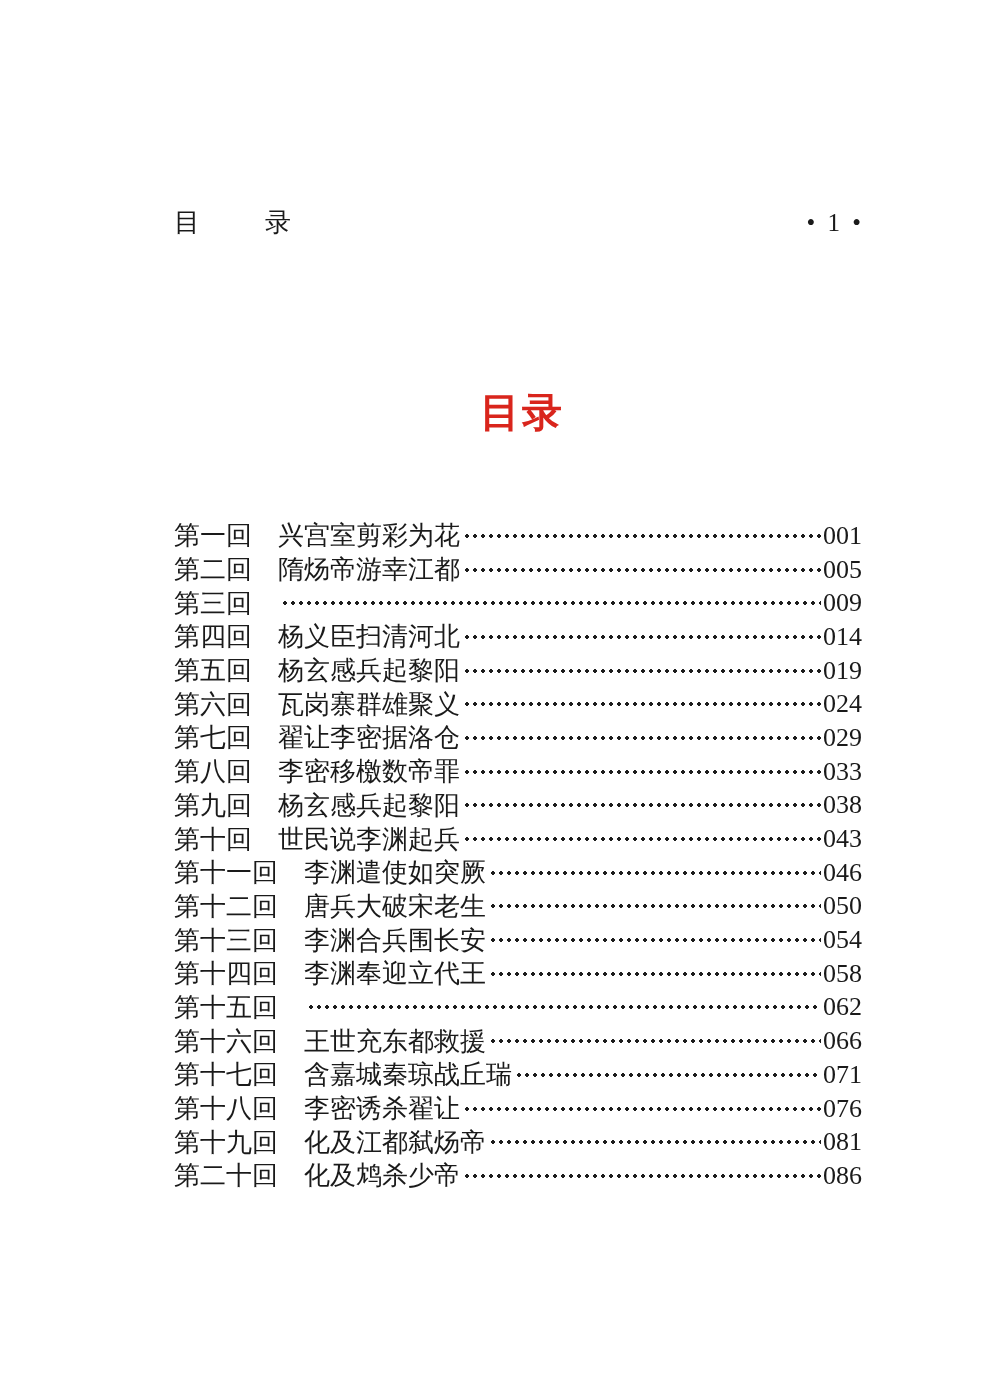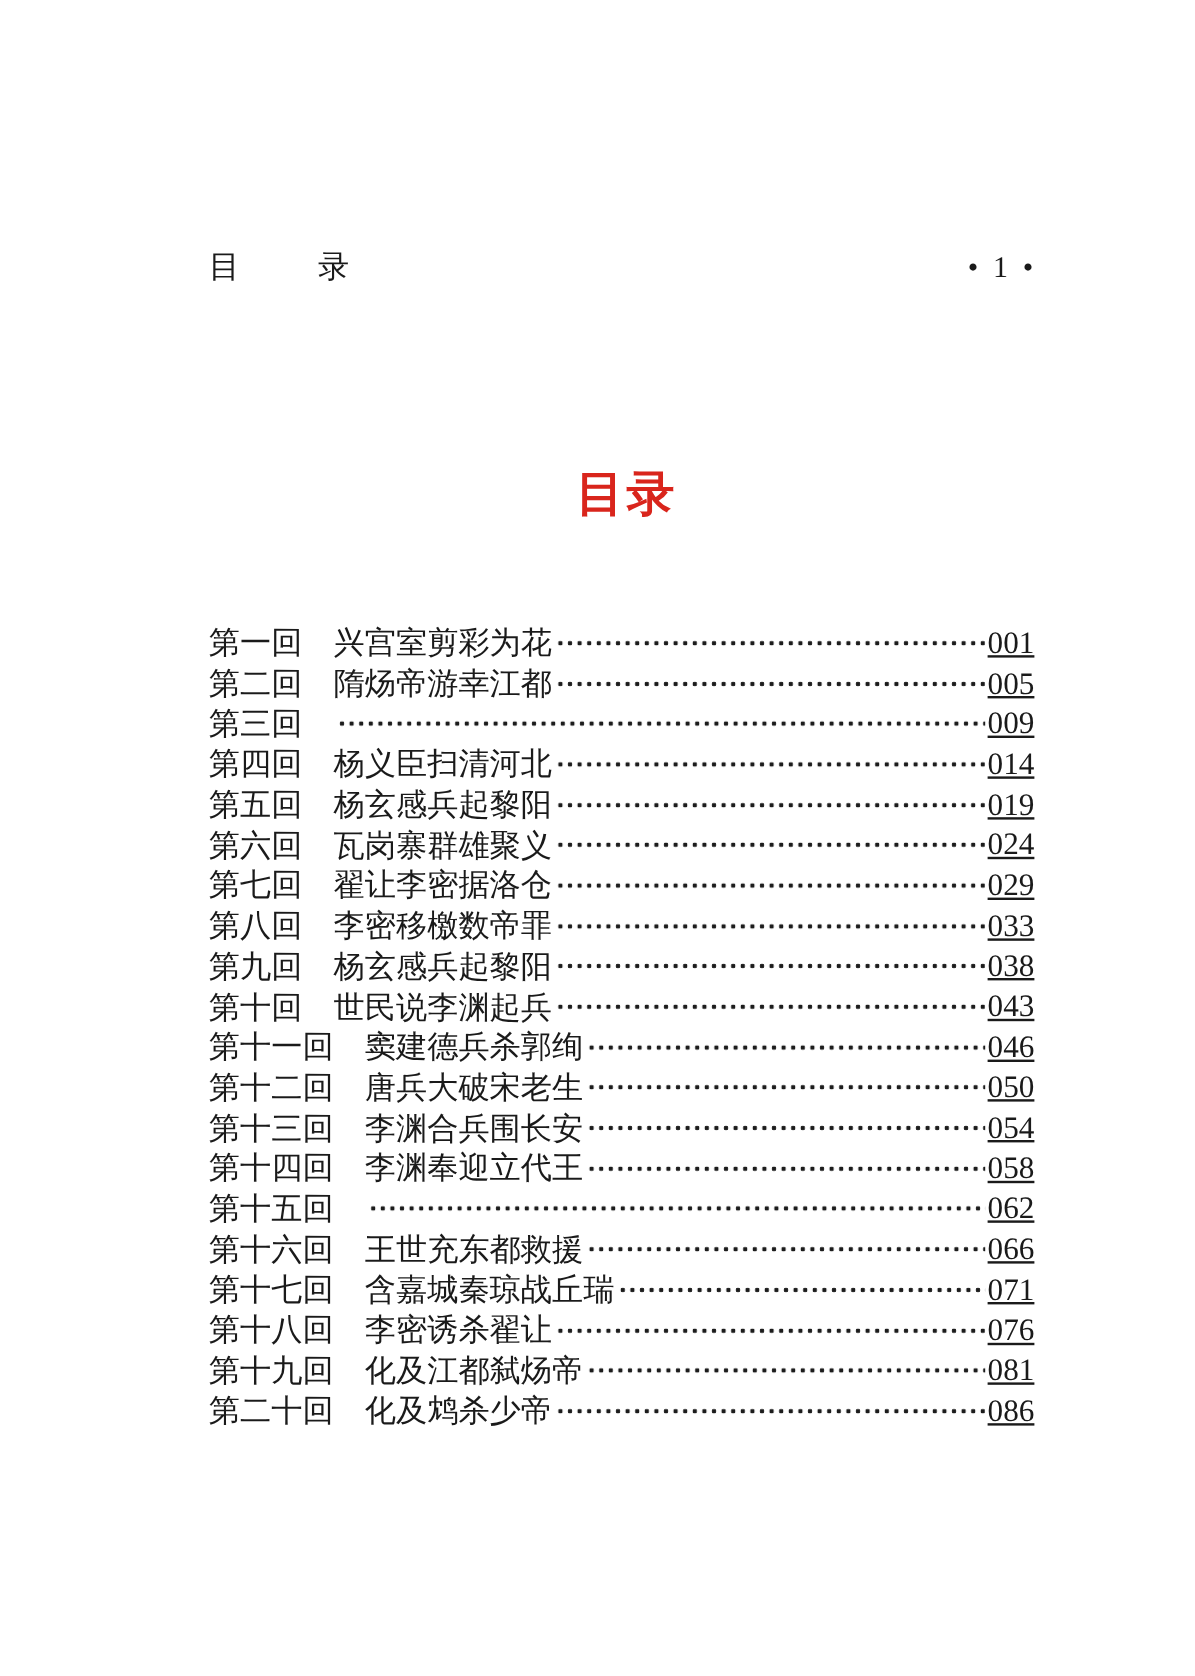--- a/index.html
+++ b/index.html
@@ -72,21 +72,20 @@
     flex: 1 1 auto;
     align-self: stretch;
     margin: 0 2px 0 3px;
     background-image: radial-gradient(circle, #1c1c1c 1.7px, rgba(0,0,0,0) 2.1px);
     background-size: 8px 8px;
     background-repeat: repeat-x;
     background-position: left center;
   }
   .pagenum {
     flex: none;
-    text-decoration: underline;
   }
 </style>
 </head>
 <body>
 
 <div class="page">
 
   <div class="running-header">
     <span class="left">目录</span>
     <span class="right">• 1 •</span>
@@ -159,21 +158,21 @@
 
   <div class="toc-row">
     <span class="chap">第十回</span>
     <span class="title">世民说李渊起兵</span>
     <span class="leader"></span>
     <span class="pagenum">043</span>
   </div>
 
   <div class="toc-row">
     <span class="chap">第十一回</span>
-    <span class="title">窦建德兵杀郭绚</span>
+    <span class="title">李渊遣使如突厥</span>
     <span class="leader"></span>
     <span class="pagenum">046</span>
   </div>
 
   <div class="toc-row">
     <span class="chap">第十二回</span>
     <span class="title">唐兵大破宋老生</span>
     <span class="leader"></span>
     <span class="pagenum">050</span>
   </div>

